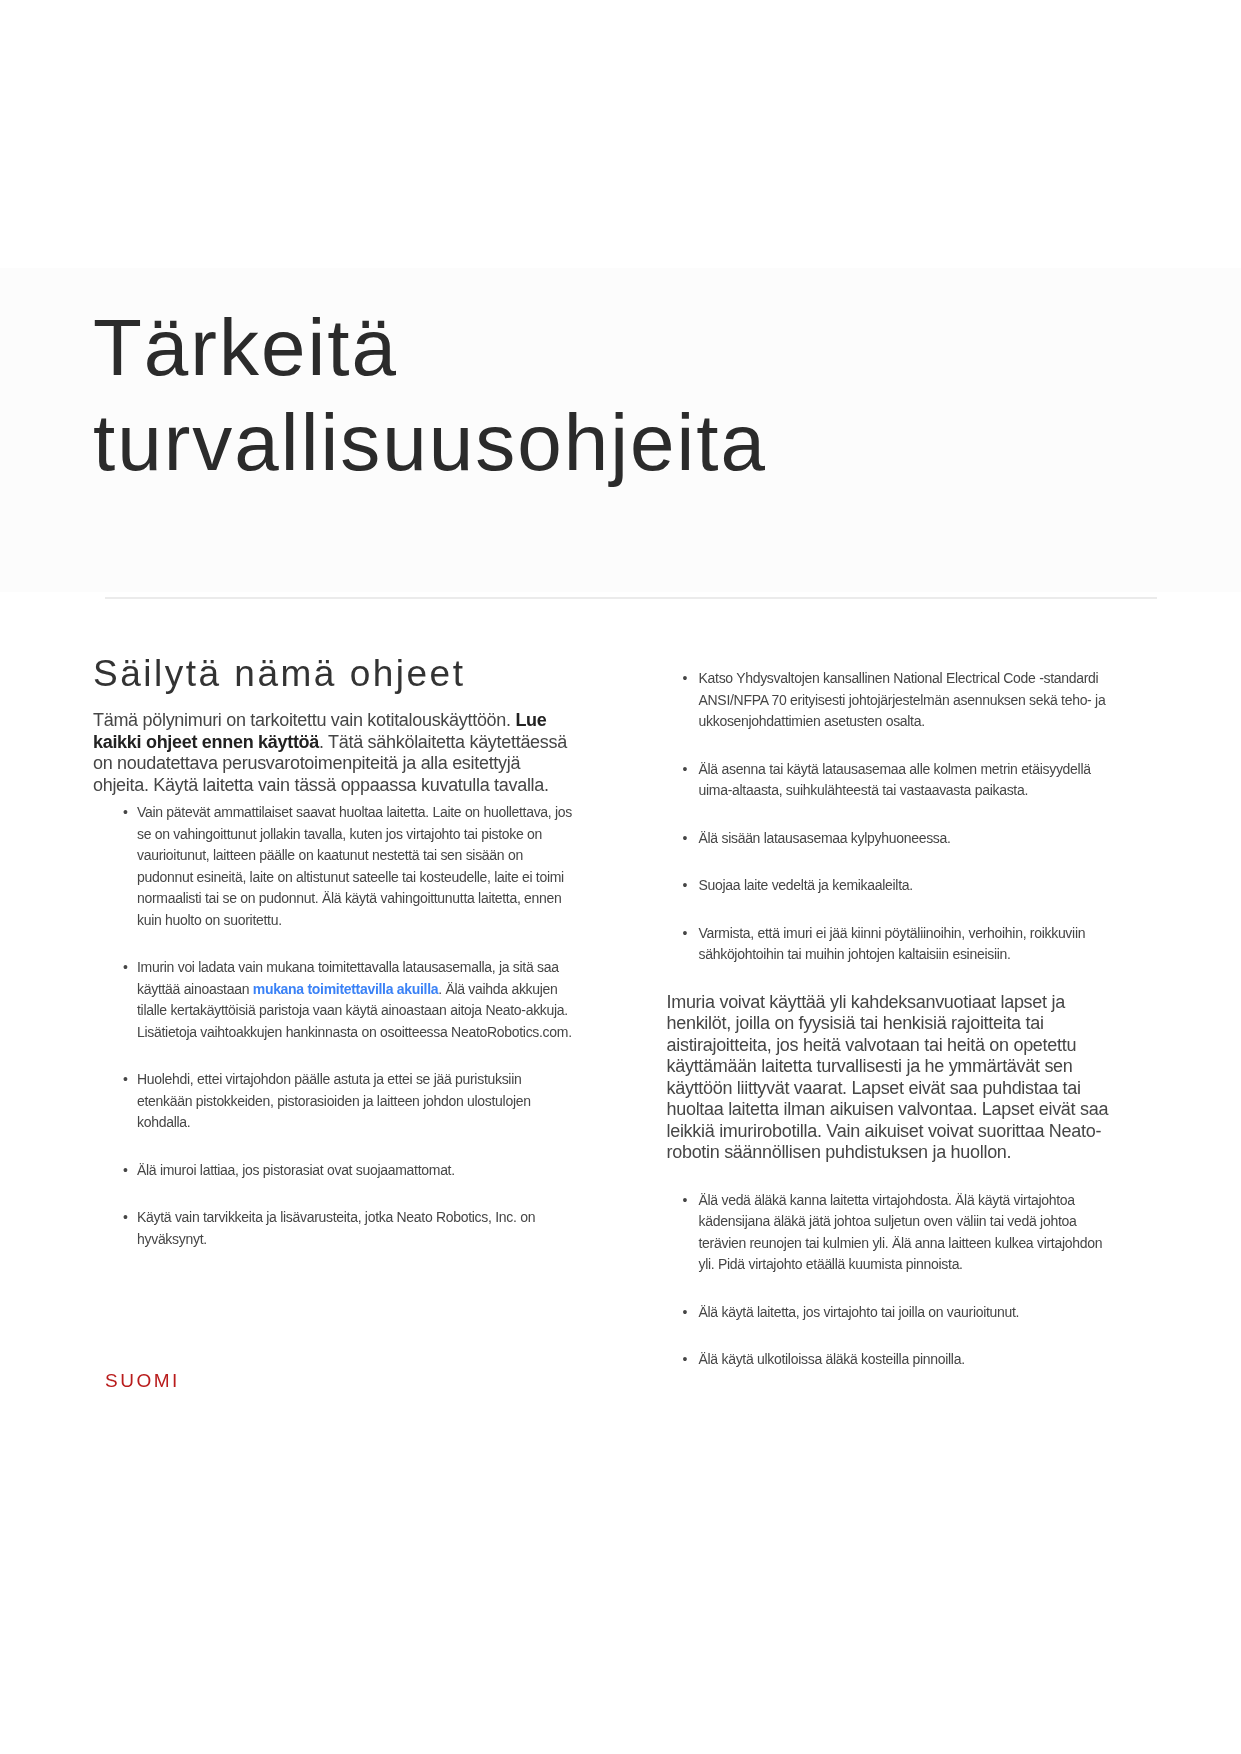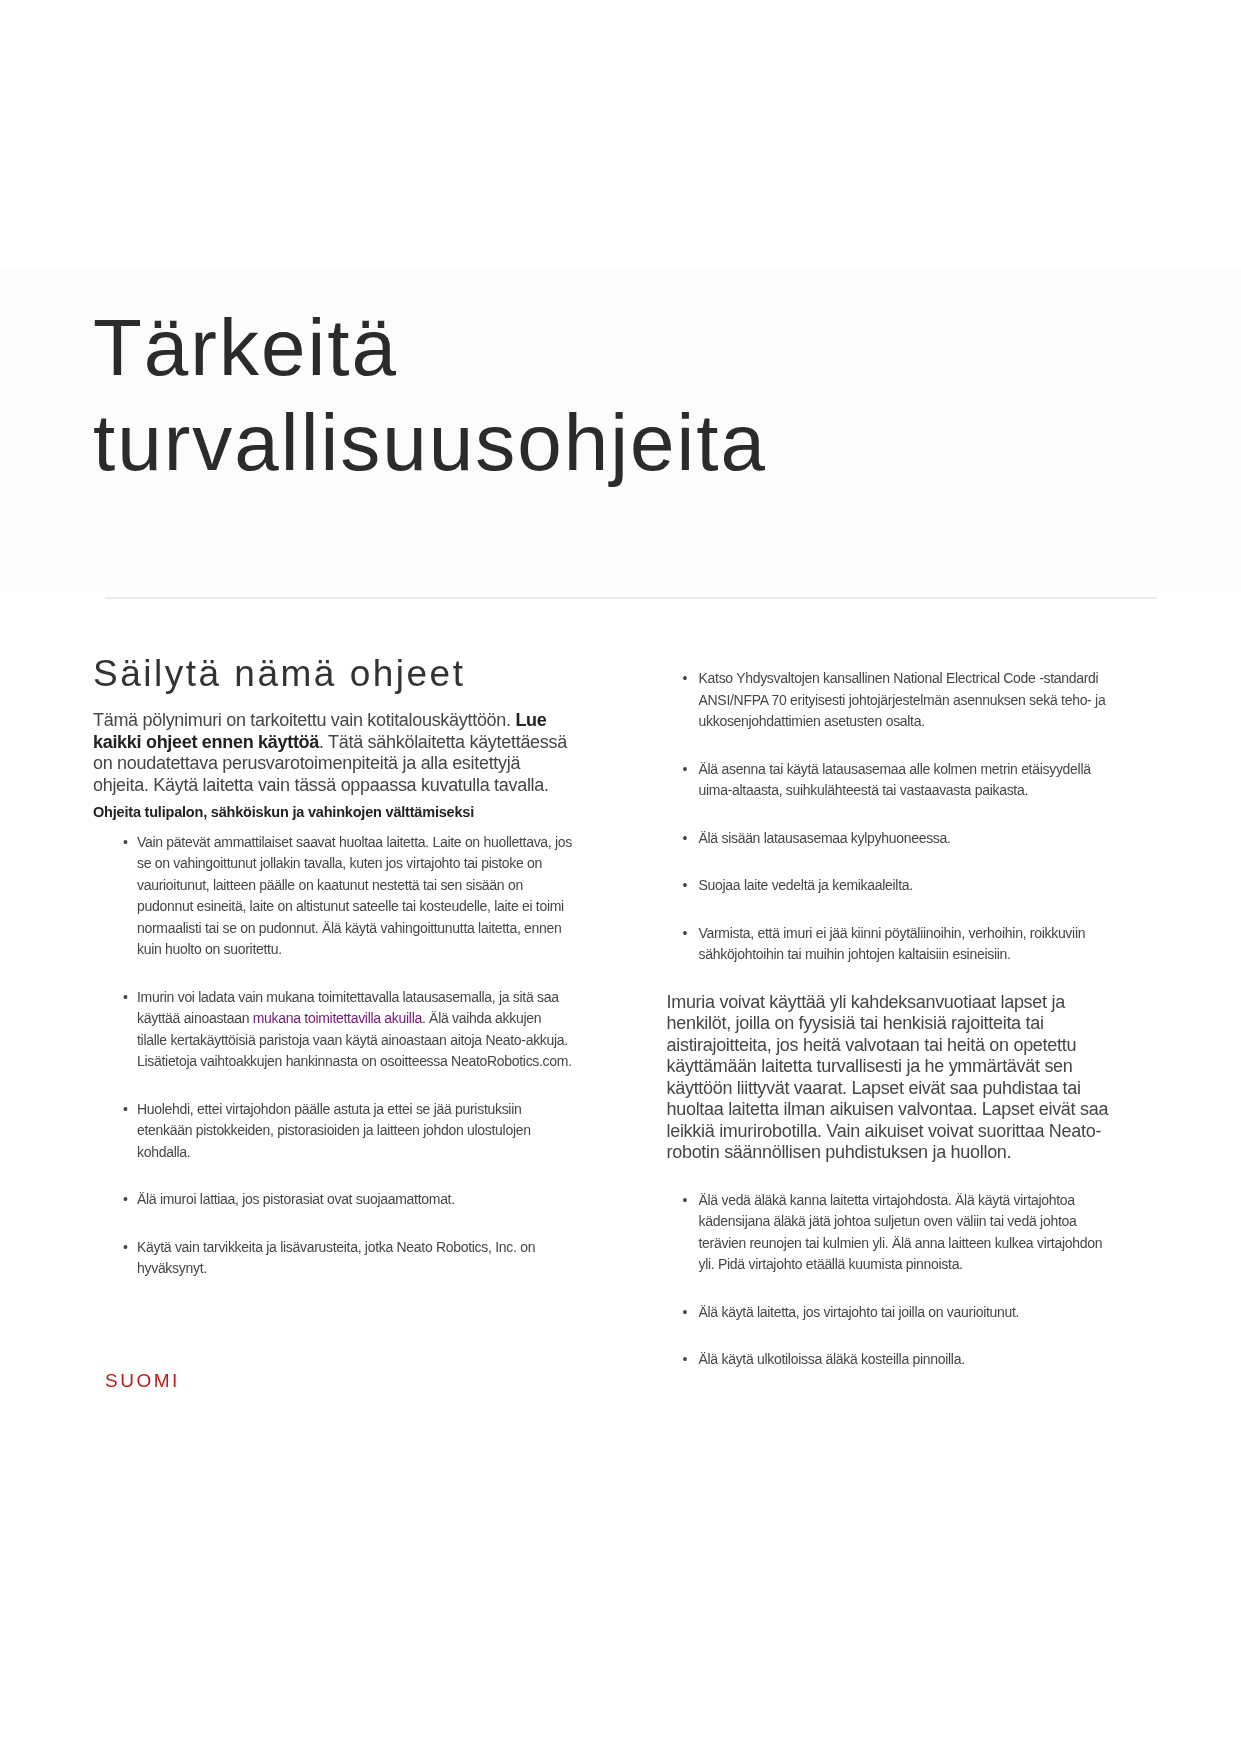--- a/index.html
+++ b/index.html
@@ -61,21 +61,21 @@
   .bullets{margin:0;}
   .bullets.top-gap{margin-top:2px;}
   .bullets .item{
     position:relative;
     margin:0 0 26px 0;
     font-size:14px;
     letter-spacing:-0.3px;
     line-height:21.5px;
     color:#464646;
   }
-  .bullets .item span.b{font-weight:normal;color:#701a75;margin-top:17px;}
+  .bullets .item span.b{font-weight:bold;color:#3b82f6;margin-top:17px;}
   .col-left .bullets .item{padding-left:44px;}
   .col-left .bullets .item .dot{position:absolute;left:30px;top:0;}
   .col-right .bullets .item{padding-left:32px;}
   .col-right .bullets .item .dot{position:absolute;left:16px;top:0;}
   .col-right .mid-para{margin:26px 0 26px 0;}
   .footer{
     position:absolute;top:1370px;left:105px;
     font-size:19px;
     letter-spacing:2.5px;
     color:#b91c1c;
@@ -91,21 +91,20 @@
 
   <h1 class="doc-title"><span>Tärkeitä</span><br><span>turvallisuusohjeita</span></h1>
 
   <hr class="rule">
 
   <div class="columns">
 
     <div class="col-left">
       <h2>Säilytä nämä ohjeet</h2>
       <p class="body"><span>Tämä pölynimuri on tarkoitettu vain kotitalouskäyttöön. </span><span class="b">Lue kaikki ohjeet ennen käyttöä</span><span>. Tätä sähkölaitetta käytettäessä on noudatettava perusvarotoimenpiteitä ja alla esitettyjä ohjeita. Käytä laitetta vain tässä oppaassa kuvatulla tavalla.</span></p>
-      <p class="subhead">Ohjeita tulipalon, sähköiskun ja vahinkojen välttämiseksi</p>
       <div class="bullets top-gap">
           <div class="item"><span class="dot">•</span><span><span>Vain pätevät ammattilaiset saavat huoltaa laitetta. Laite on huollettava, jos se on vahingoittunut jollakin tavalla, kuten jos virtajohto tai pistoke on vaurioitunut, laitteen päälle on kaatunut nestettä tai sen sisään on pudonnut esineitä, laite on altistunut sateelle tai kosteudelle, laite ei toimi normaalisti tai se on pudonnut. Älä käytä vahingoittunutta laitetta, ennen kuin huolto on suoritettu.</span></span></div>
           <div class="item"><span class="dot">•</span><span><span>Imurin voi ladata vain mukana toimitettavalla latausasemalla, ja sitä saa käyttää ainoastaan </span><span class="b">mukana toimitettavilla akuilla</span><span>. Älä vaihda akkujen tilalle kertakäyttöisiä paristoja vaan käytä ainoastaan aitoja Neato-akkuja. Lisätietoja vaihtoakkujen hankinnasta on osoitteessa NeatoRobotics.com.</span></span></div>
           <div class="item"><span class="dot">•</span><span><span>Huolehdi, ettei virtajohdon päälle astuta ja ettei se jää puristuksiin etenkään pistokkeiden, pistorasioiden ja laitteen johdon ulostulojen kohdalla.</span></span></div>
           <div class="item"><span class="dot">•</span><span><span>Älä imuroi lattiaa, jos pistorasiat ovat suojaamattomat.</span></span></div>
           <div class="item"><span class="dot">•</span><span><span>Käytä vain tarvikkeita ja lisävarusteita, jotka Neato Robotics, Inc. on hyväksynyt.</span></span></div>
         </div>
     </div>
 
     <div class="col-right">

